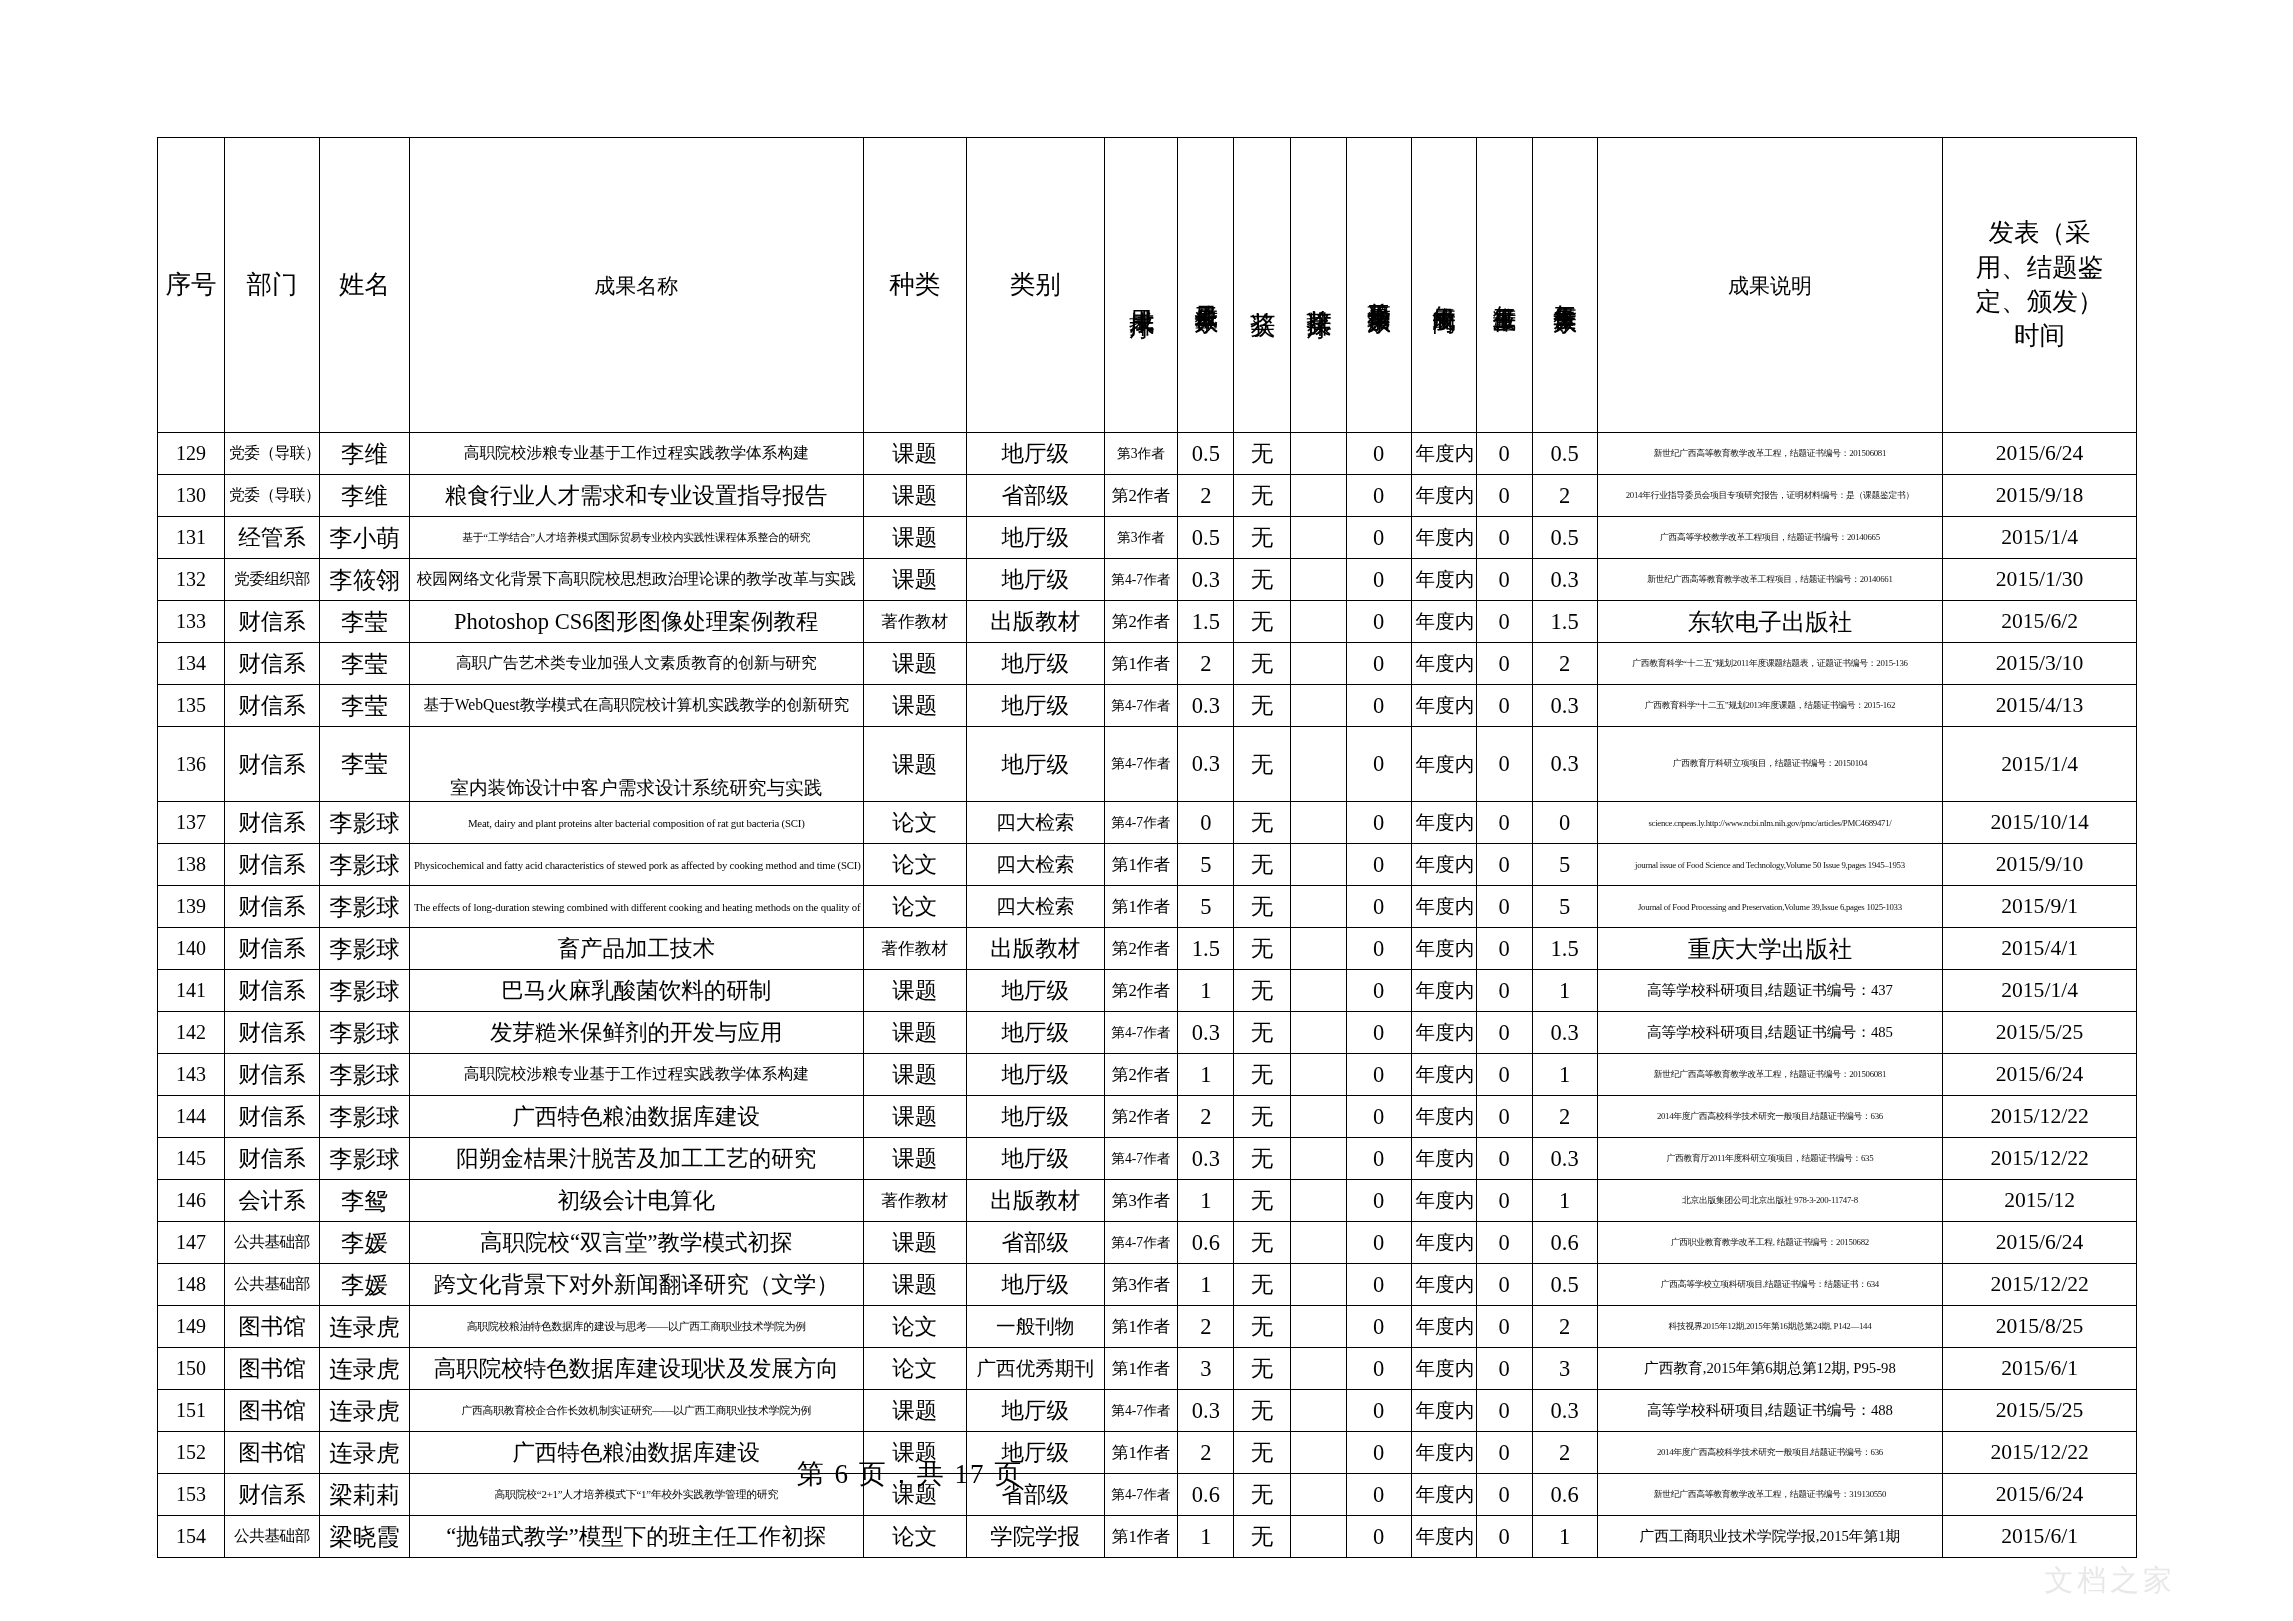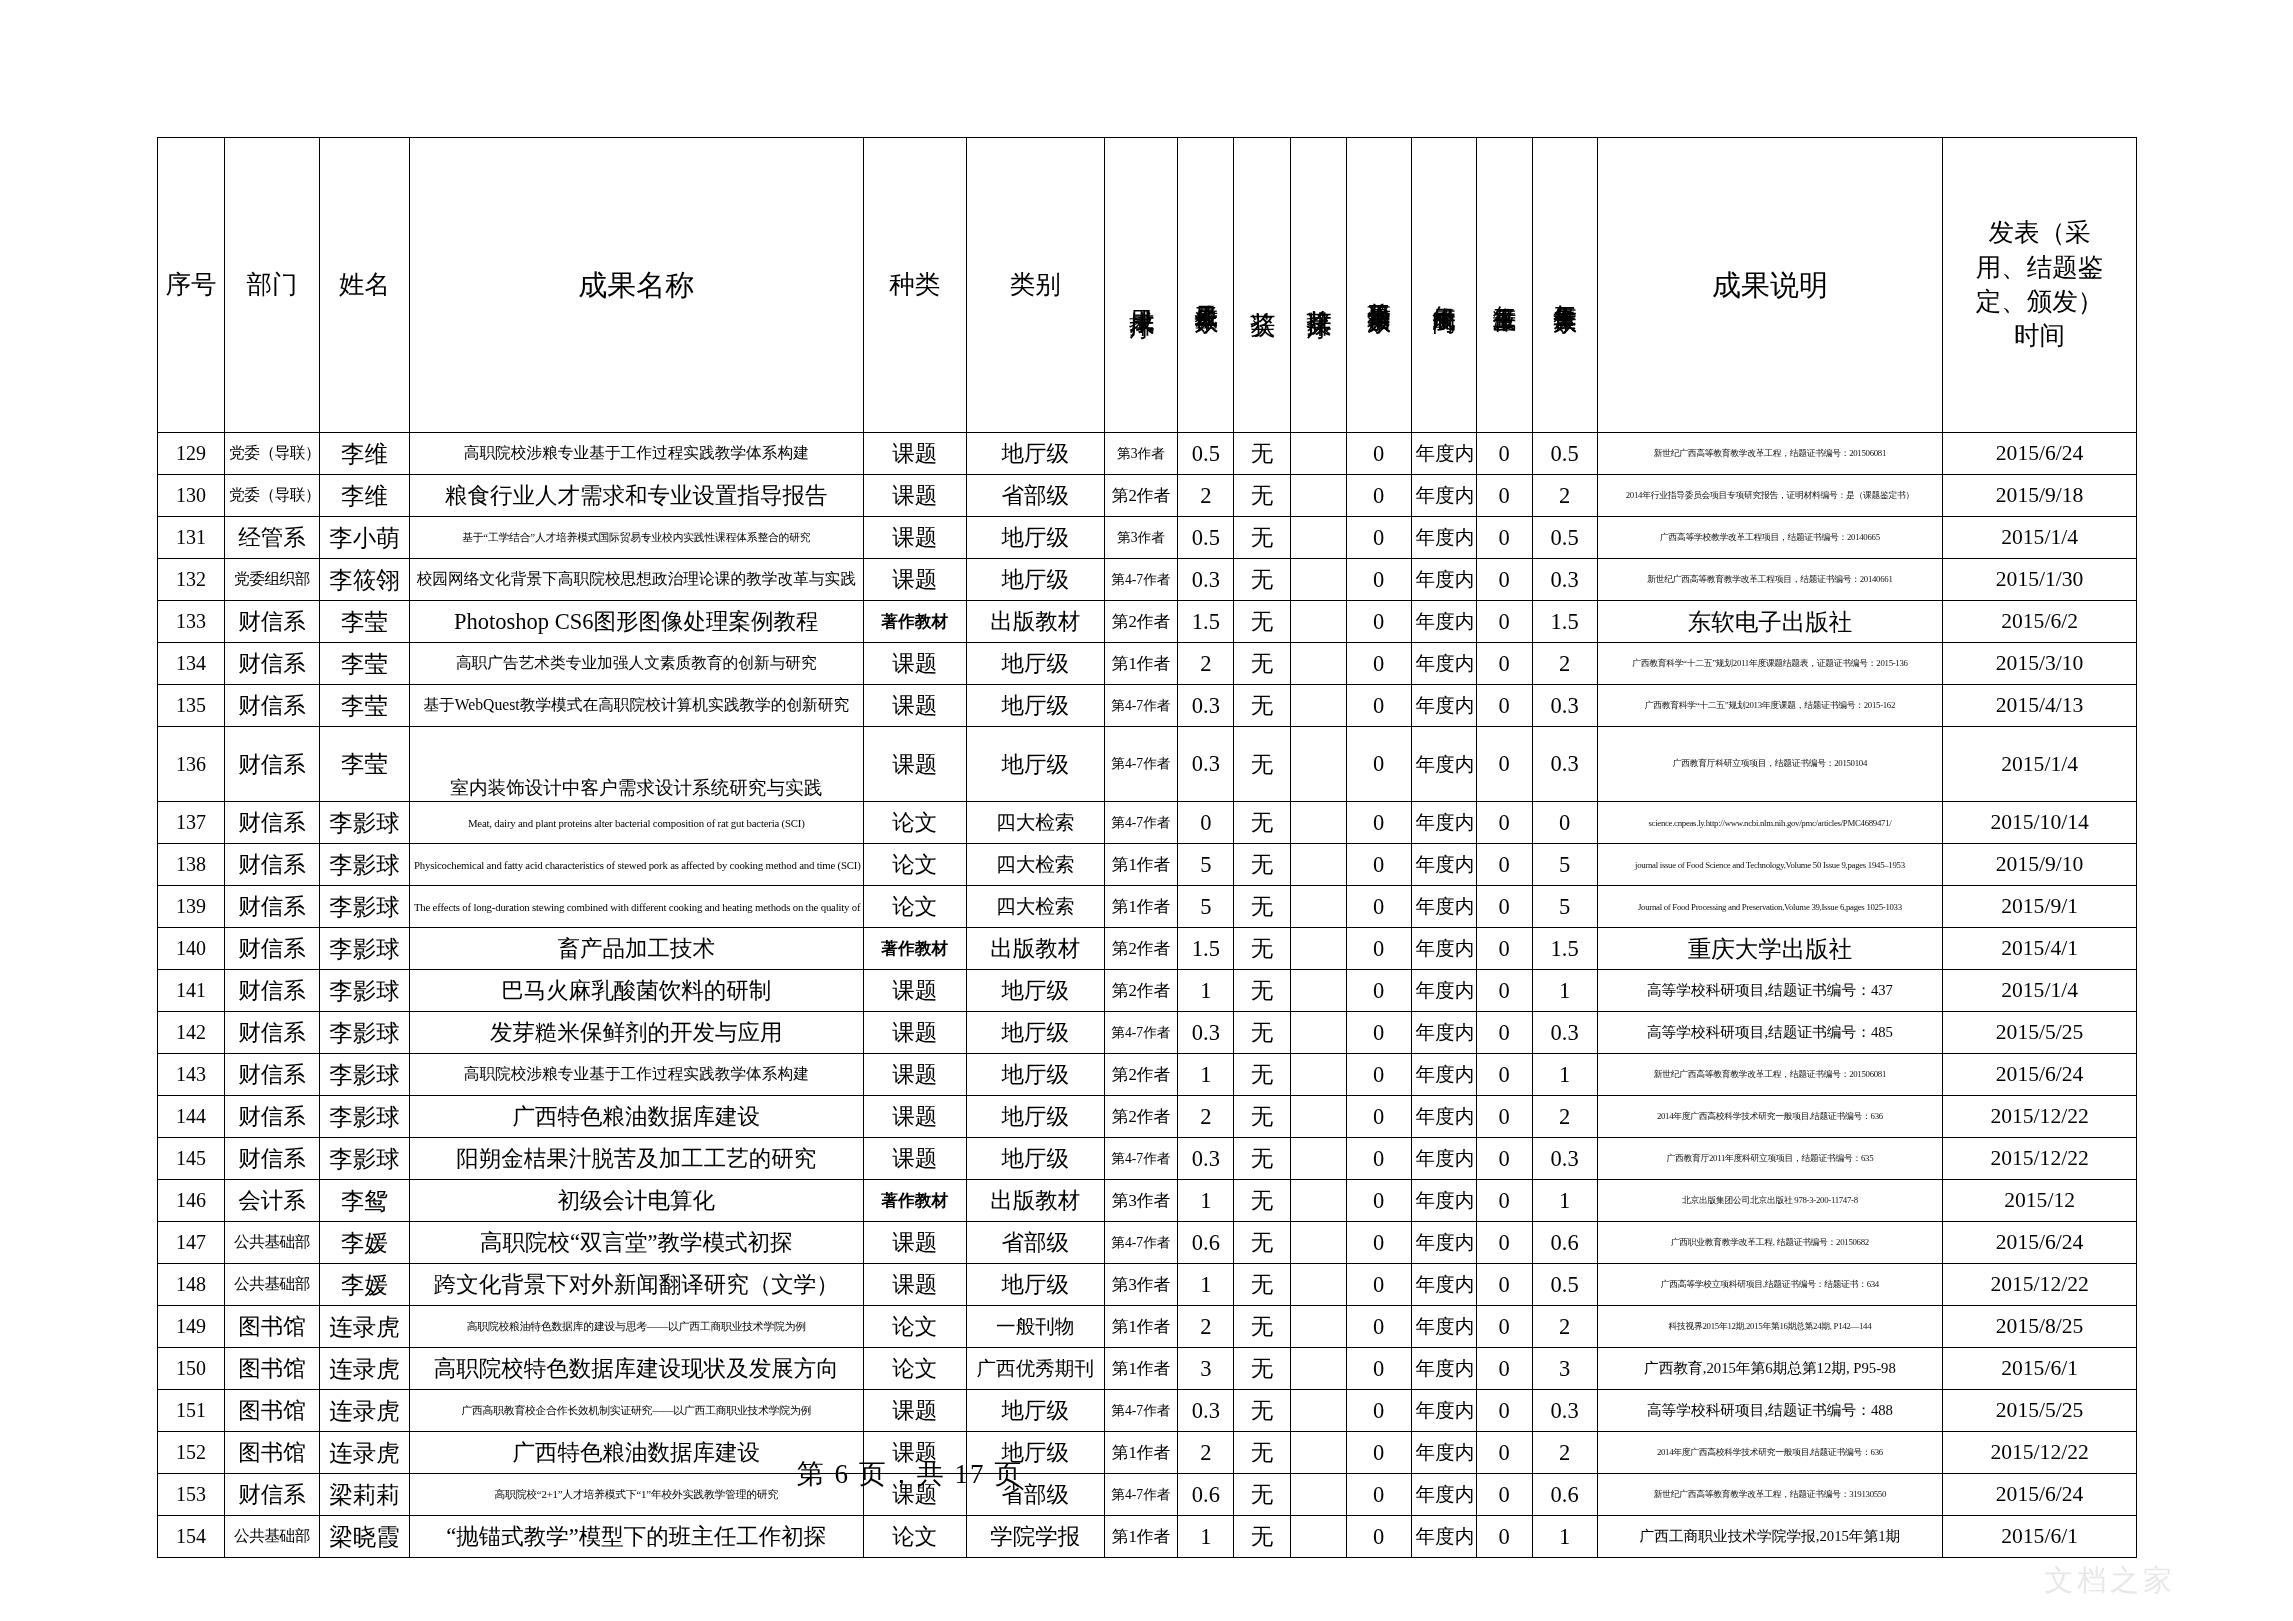--- a/index.html
+++ b/index.html
@@ -51,35 +51,35 @@
   .vtext {
     writing-mode: vertical-rl;
     text-orientation: upright;
     margin: 0 auto;
     letter-spacing: 1px;
     line-height: 1.05;
     display: inline-block;
   }
   .hdr-sm { font-size: 23.5px; }
   .hdr-md { font-size: 25.5px; }
-  .hdr-lg { font-size: 29px; }
+  .hdr-lg { font-size: 21px; }
 
   tbody tr { height: 42px; }
   tbody td { font-size: 23.5px; }
 
   .c-seq { font-size: 20px; }
   .c-dept { font-size: 22.5px; }
   .c-dept.small { font-size: 15.7px; letter-spacing: -0.5px; }
   .c-name { font-size: 23.5px; }
   .c-title { font-size: 22.5px; }
   .c-title.s1 { font-size: 18.6px; margin-top: 48px; }
   .c-title.s2 { font-size: 15.7px; }
   .c-title.s3 { font-size: 10.8px; letter-spacing: -0.2px; }
   .c-kind { font-size: 22.5px; }
-  .c-kind.small { font-size: 16.7px; font-weight: bold; }
+  .c-kind.small { font-size: 16.7px; }
   .c-cat { font-size: 22.5px; }
   .c-cat.small { font-size: 19.6px; }
   .c-rank { font-size: 16.7px; }
   .c-rank.s { font-size: 13.7px; }
   .c-num { font-size: 22.5px; }
   .c-time { font-size: 19.6px; }
   .c-desc { font-size: 13.7px; }
   .c-desc.tiny { font-size: 8.8px; letter-spacing: -0.3px; color: #111; }
   .c-desc.mid { font-size: 14.7px; }
   .c-desc.big { font-size: 23.5px; }

